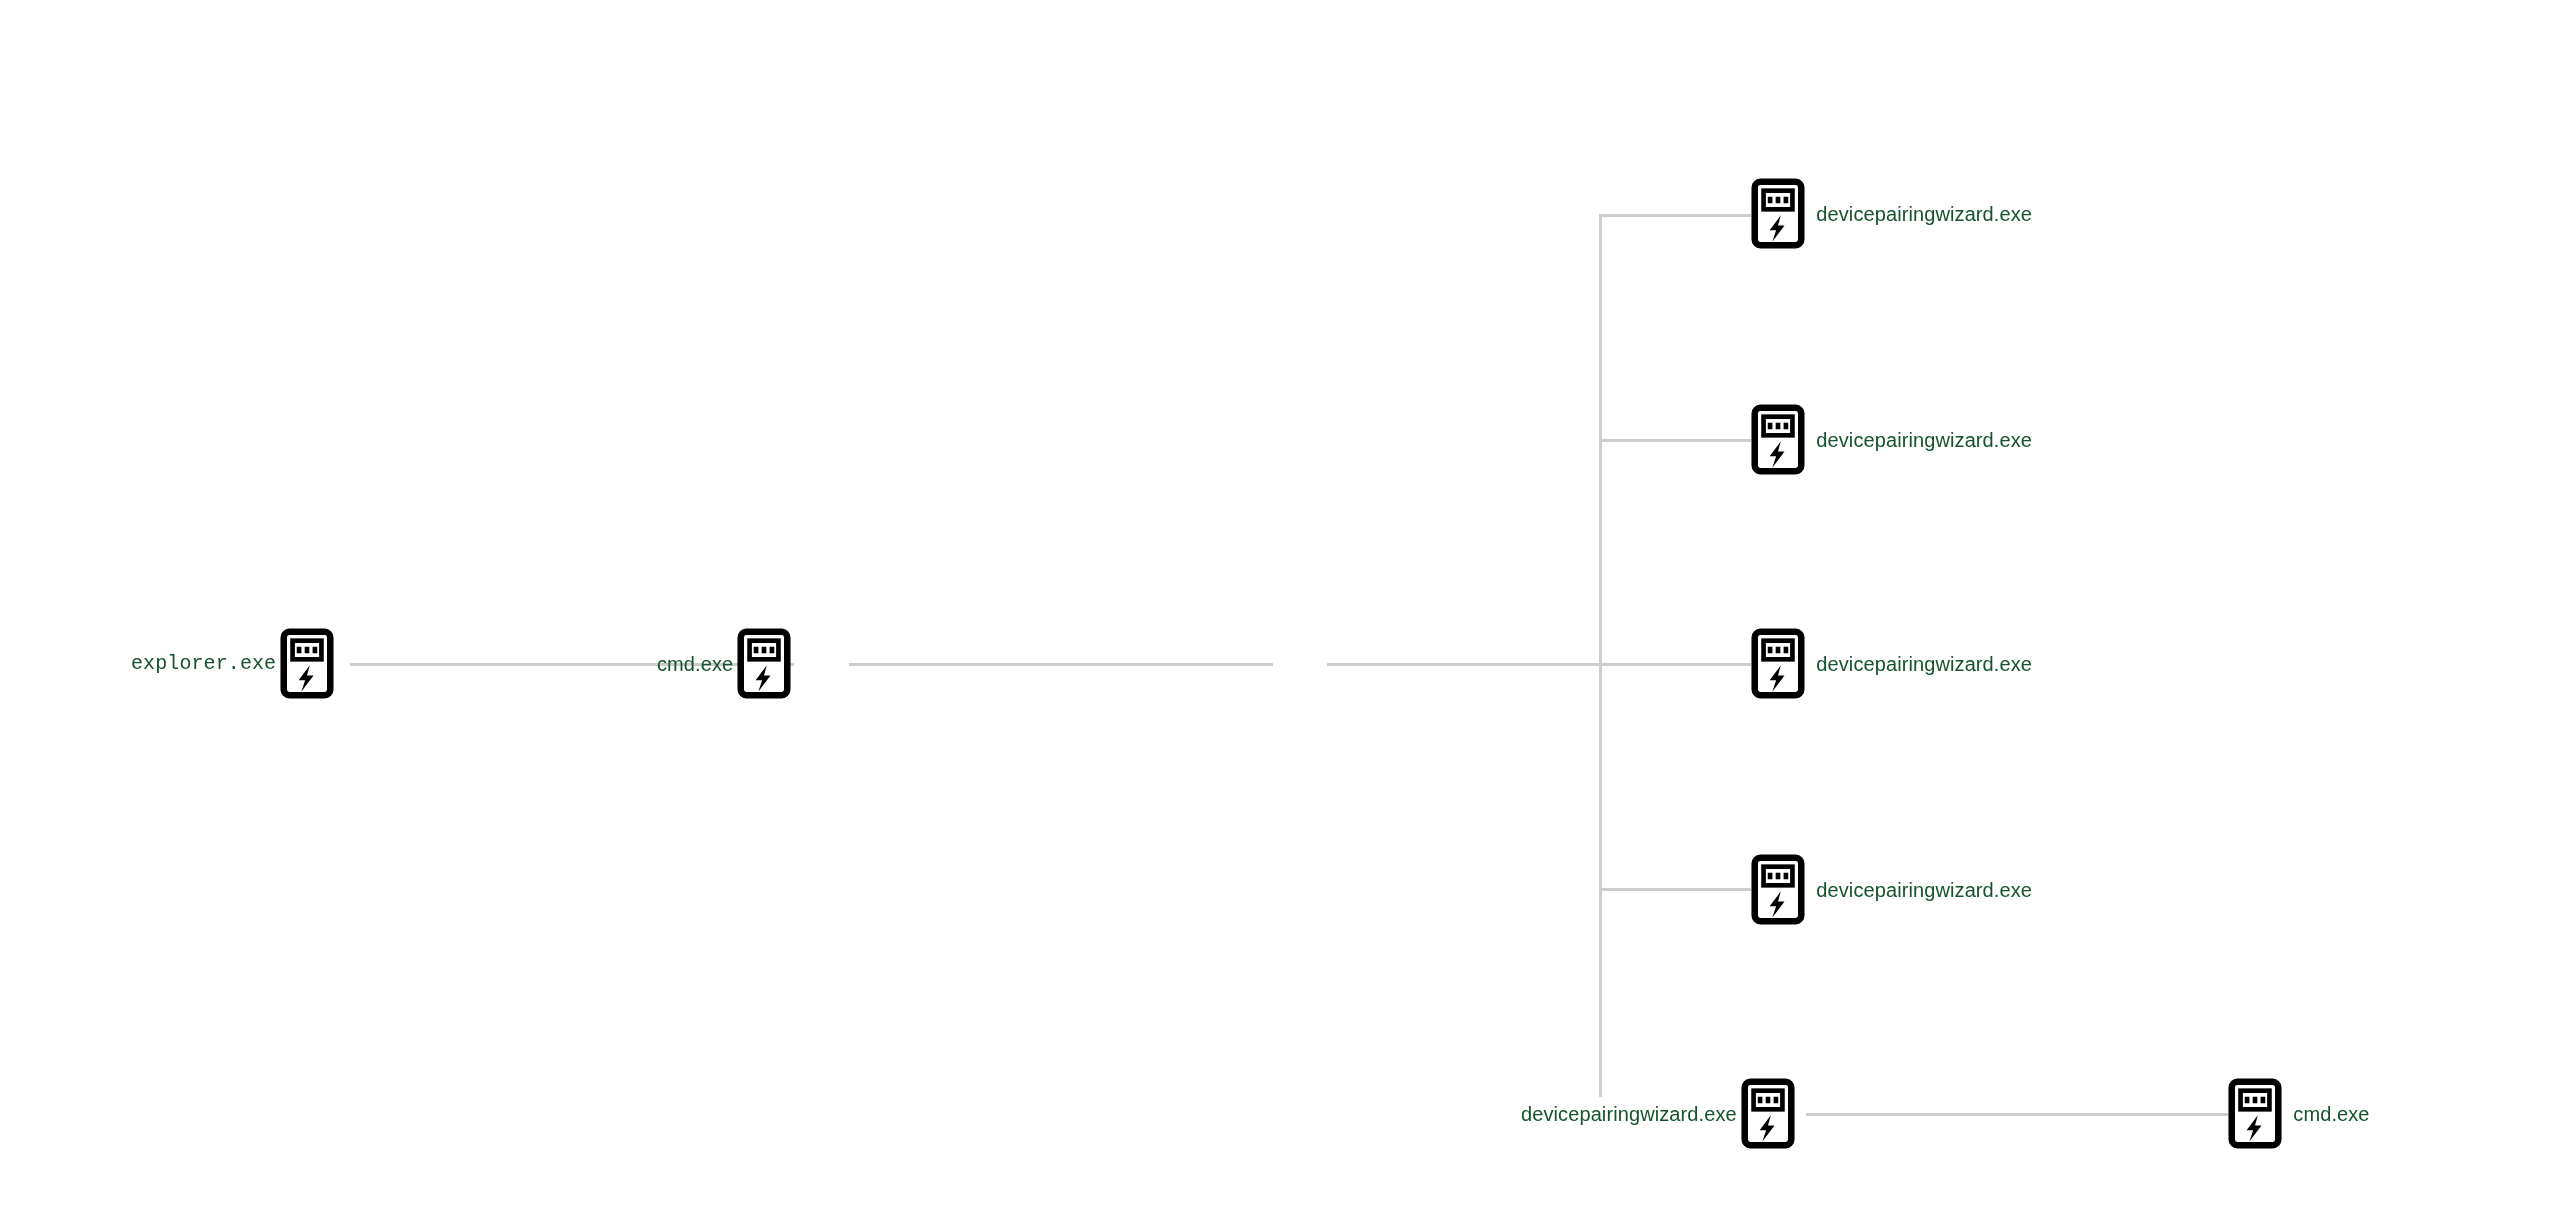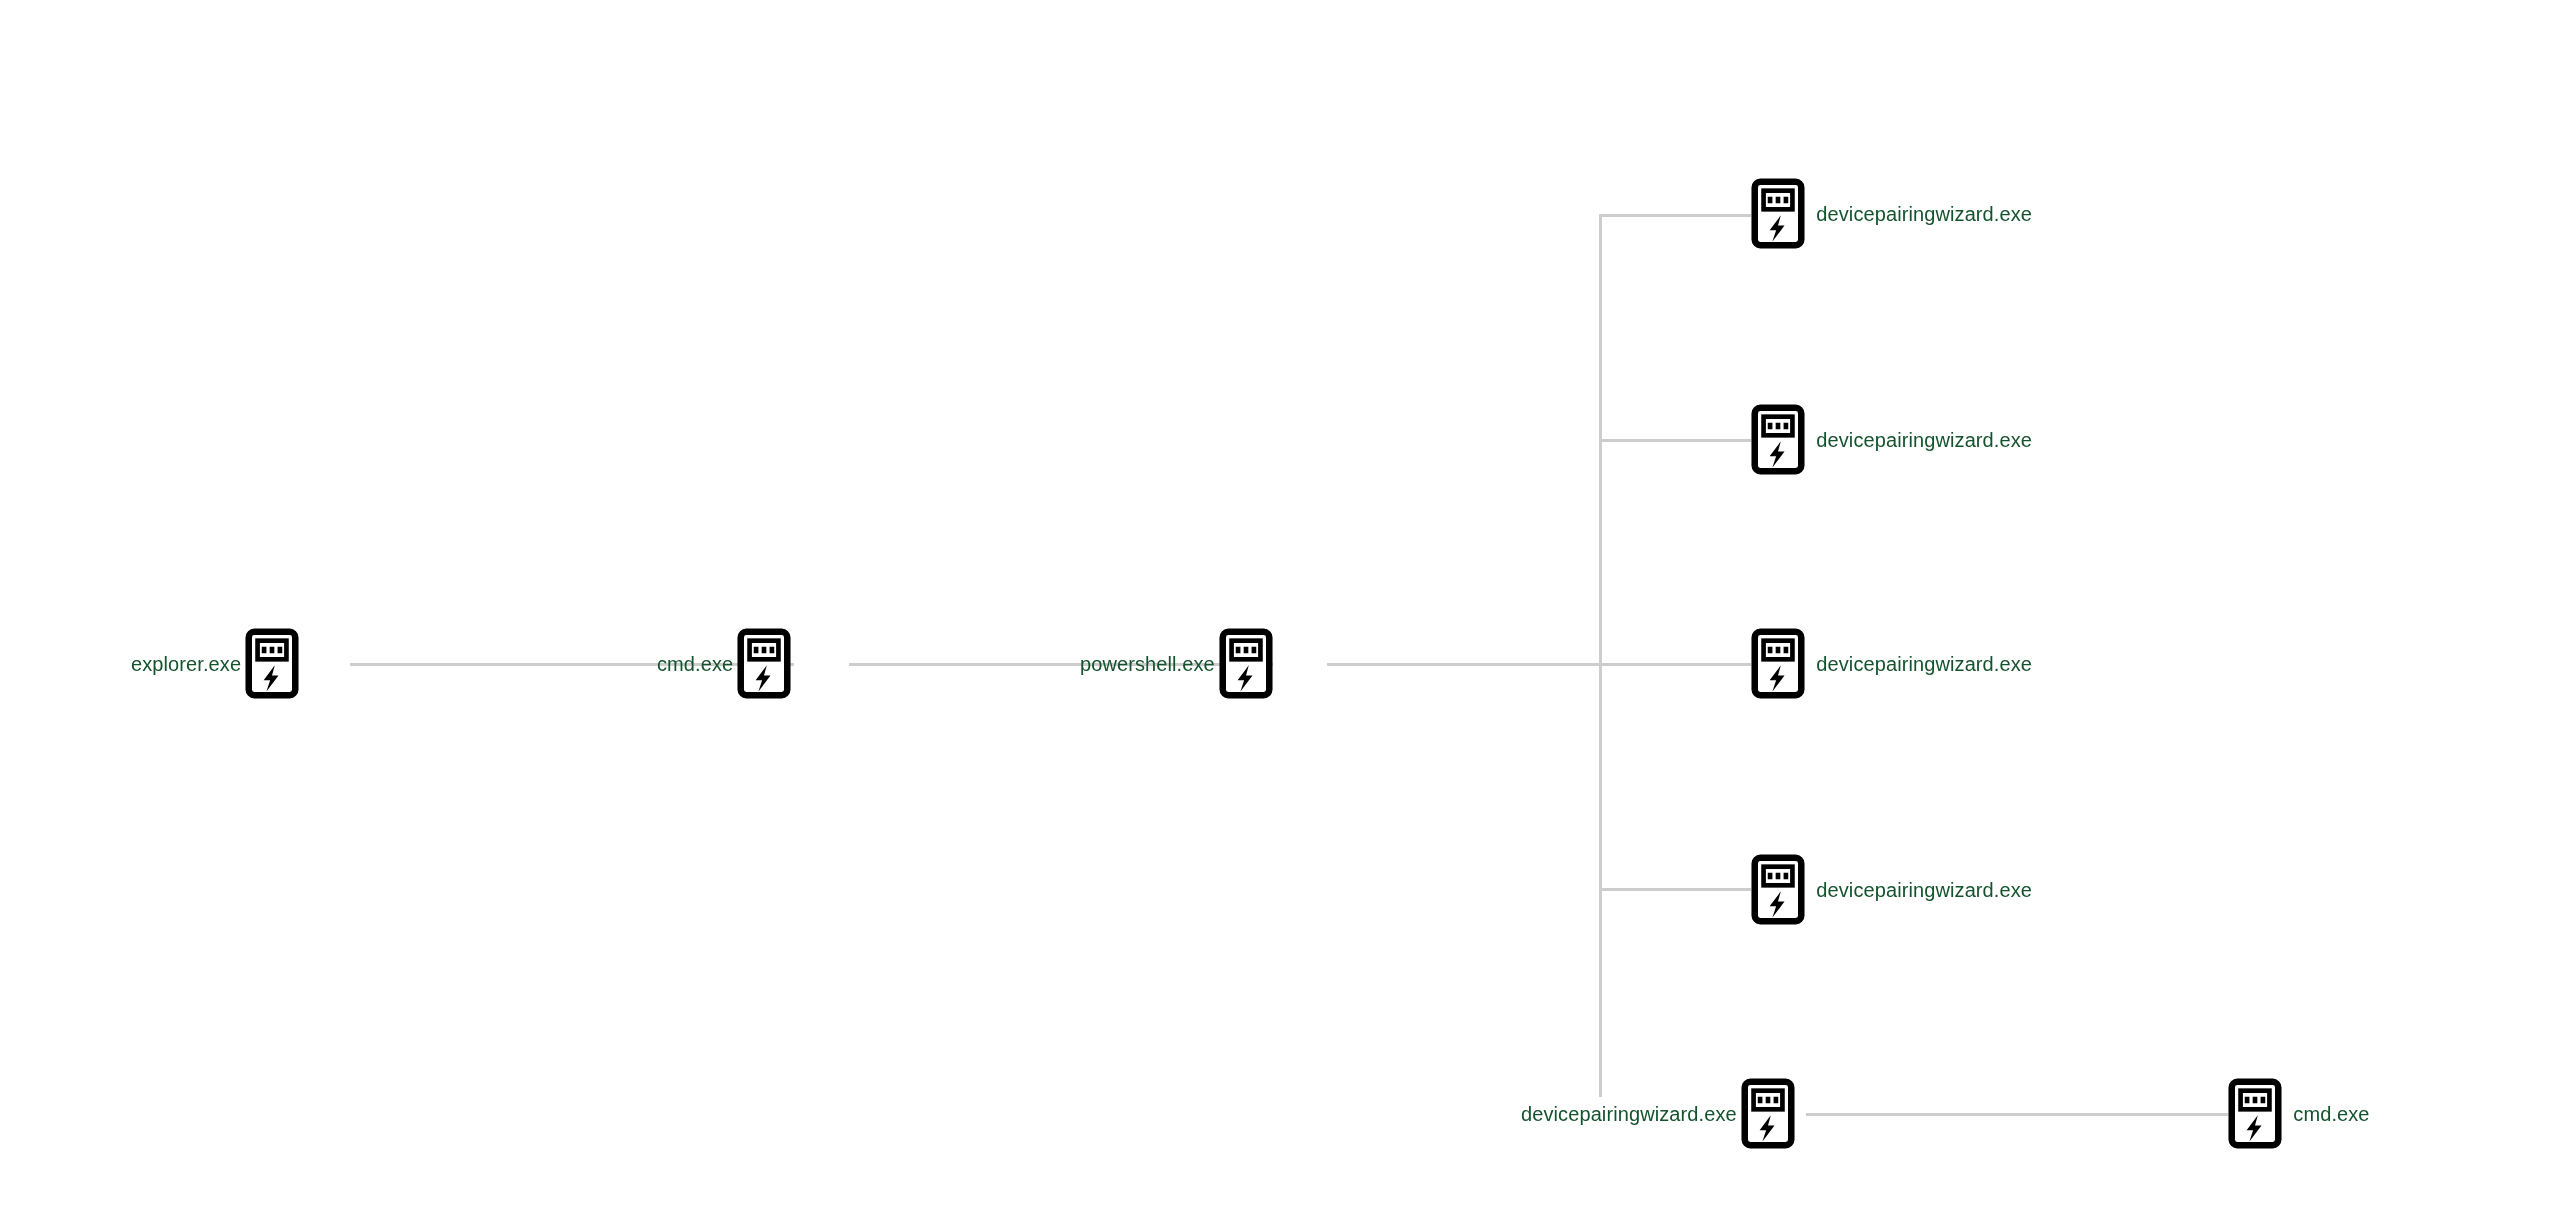--- a/index.html
+++ b/index.html
@@ -65,21 +65,21 @@
   <div class="edge v" style="left:1599px; top:214px; height:883px;"></div>
 
   <div class="edge h" style="left:1599px; top:214px; width:152px;"></div>
 
   <div class="edge h" style="left:1599px; top:439px; width:152px;"></div>
 
   <div class="edge h" style="left:1599px; top:888px; width:152px;"></div>
 
   <div class="edge h" style="left:1806px; top:1113px; width:422px;"></div>
 
-  <div class="node label-left" style="left:131px; top:628px;">
+  <div class="node label-left" style="left:131px; top:628px;font-family:Liberation Mono, monospace;">
     <span class="label">explorer.exe</span>
     <svg class="proc-icon" viewBox="0 0 58 76">
       <rect x="4" y="4" width="50" height="68" rx="6" ry="6" fill="#ffffff" stroke="#000000" stroke-width="7"></rect>
       <rect x="13.5" y="13.5" width="31" height="20" fill="none" stroke="#000000" stroke-width="5"></rect>
       <rect x="18" y="20" width="5" height="7" fill="#000000"></rect>
       <rect x="26.5" y="20" width="5" height="7" fill="#000000"></rect>
       <rect x="35" y="20" width="5" height="7" fill="#000000"></rect>
       <path d="M32 40 L20 56 L27 56 L23 68 L36 51 L29 51 Z" fill="#000000"></path>
     </svg>
   </div>
@@ -89,31 +89,20 @@
     <svg class="proc-icon" viewBox="0 0 58 76">
       <rect x="4" y="4" width="50" height="68" rx="6" ry="6" fill="#ffffff" stroke="#000000" stroke-width="7"></rect>
       <rect x="13.5" y="13.5" width="31" height="20" fill="none" stroke="#000000" stroke-width="5"></rect>
       <rect x="18" y="20" width="5" height="7" fill="#000000"></rect>
       <rect x="26.5" y="20" width="5" height="7" fill="#000000"></rect>
       <rect x="35" y="20" width="5" height="7" fill="#000000"></rect>
       <path d="M32 40 L20 56 L27 56 L23 68 L36 51 L29 51 Z" fill="#000000"></path>
     </svg>
   </div>
 
-  <div class="node label-left" style="left:1080px; top:628px;">
-    <span class="label">powershell.exe</span>
-    <svg class="proc-icon" viewBox="0 0 58 76">
-      <rect x="4" y="4" width="50" height="68" rx="6" ry="6" fill="#ffffff" stroke="#000000" stroke-width="7"></rect>
-      <rect x="13.5" y="13.5" width="31" height="20" fill="none" stroke="#000000" stroke-width="5"></rect>
-      <rect x="18" y="20" width="5" height="7" fill="#000000"></rect>
-      <rect x="26.5" y="20" width="5" height="7" fill="#000000"></rect>
-      <rect x="35" y="20" width="5" height="7" fill="#000000"></rect>
-      <path d="M32 40 L20 56 L27 56 L23 68 L36 51 L29 51 Z" fill="#000000"></path>
-    </svg>
-  </div>
 
   <div class="node label-right" style="left:1751px; top:178px;">
     <svg class="proc-icon" viewBox="0 0 58 76">
       <rect x="4" y="4" width="50" height="68" rx="6" ry="6" fill="#ffffff" stroke="#000000" stroke-width="7"></rect>
       <rect x="13.5" y="13.5" width="31" height="20" fill="none" stroke="#000000" stroke-width="5"></rect>
       <rect x="18" y="20" width="5" height="7" fill="#000000"></rect>
       <rect x="26.5" y="20" width="5" height="7" fill="#000000"></rect>
       <rect x="35" y="20" width="5" height="7" fill="#000000"></rect>
       <path d="M32 40 L20 56 L27 56 L23 68 L36 51 L29 51 Z" fill="#000000"></path>
     </svg>

